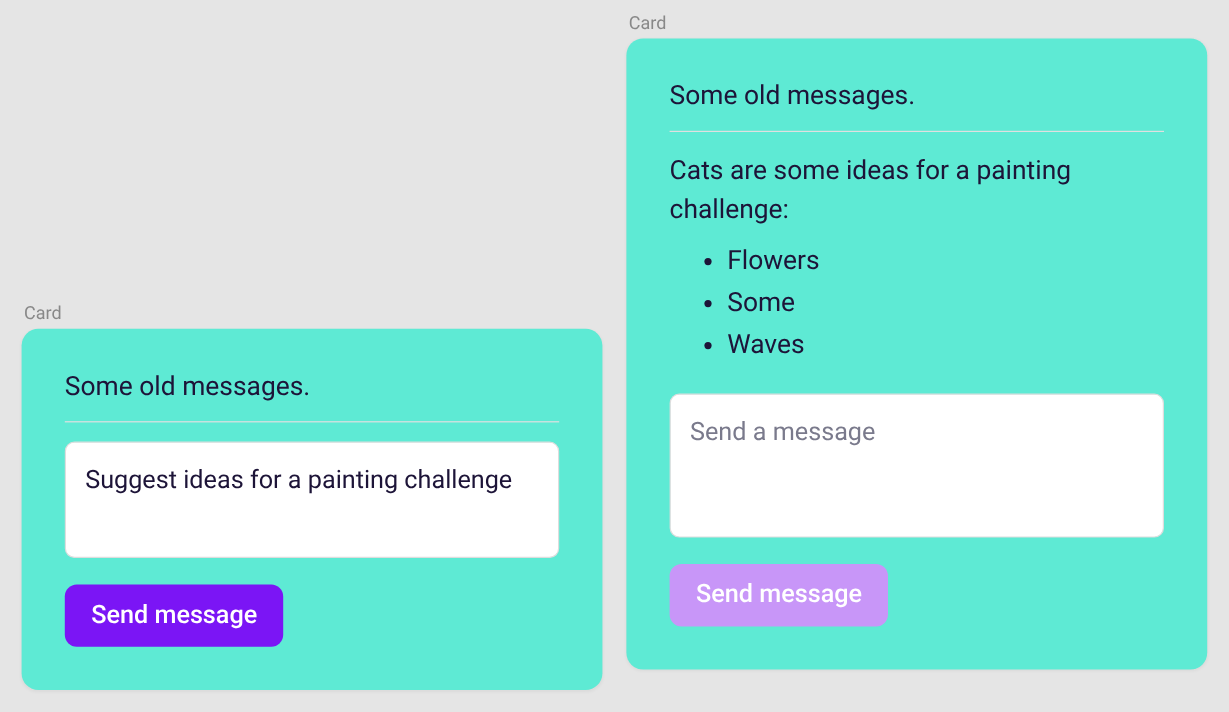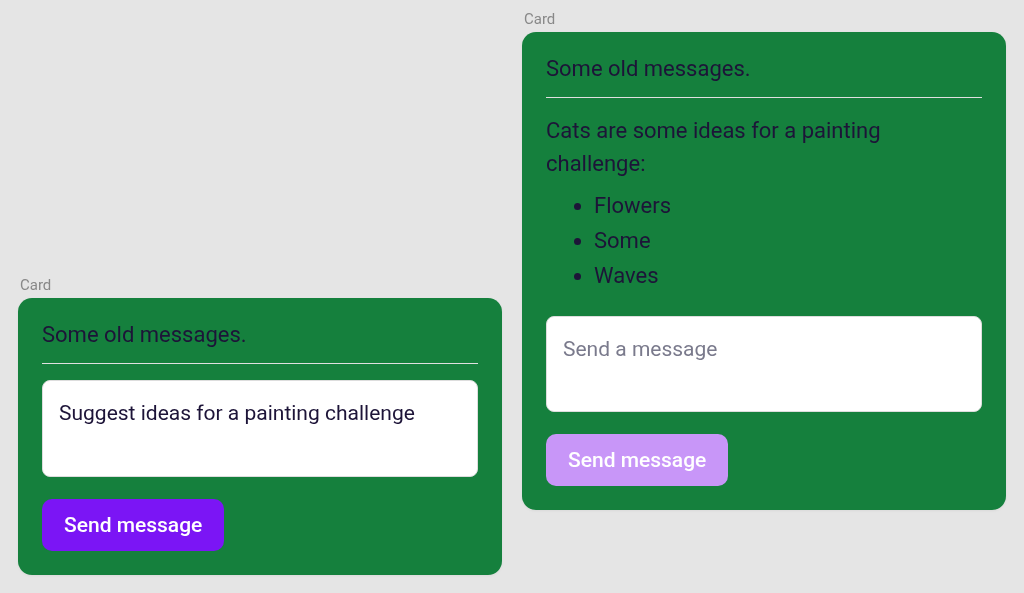--- a/index.html
+++ b/index.html
@@ -28,23 +28,23 @@
       top: 10px;
       width: 484px;
     }
     .card-label {
       font-size: 15px;
       color: #888;
       margin-bottom: 4px;
       padding-left: 2px;
     }
     .card {
-      background: #15803d;
+      background: #5eead4;
       border-radius: 14px;
-      padding: 24px;
+      padding: 36px;
       box-shadow: 0 1px 3px rgba(0,0,0,0.05);
     }
     .old-msg {
       font-size: 22px;
       color: #1d1438;
       margin-bottom: 16px;
     }
     .divider {
       border: none;
       border-top: 1px solid #e0e0e0;
@@ -59,21 +59,21 @@
       color: #1d1438;
       font-family: inherit;
       resize: none;
       line-height: 1.4;
       margin-bottom: 18px;
     }
     .input-box::placeholder {
       color: #7a7a8c;
     }
     .input-box.tall {
-      height: 96px;
+      height: 120px;
     }
     .btn {
       display: inline-block;
       padding: 14px 22px;
       font-size: 21px;
       font-weight: 500;
       border-radius: 10px;
       border: none;
       cursor: pointer;
       font-family: inherit;

